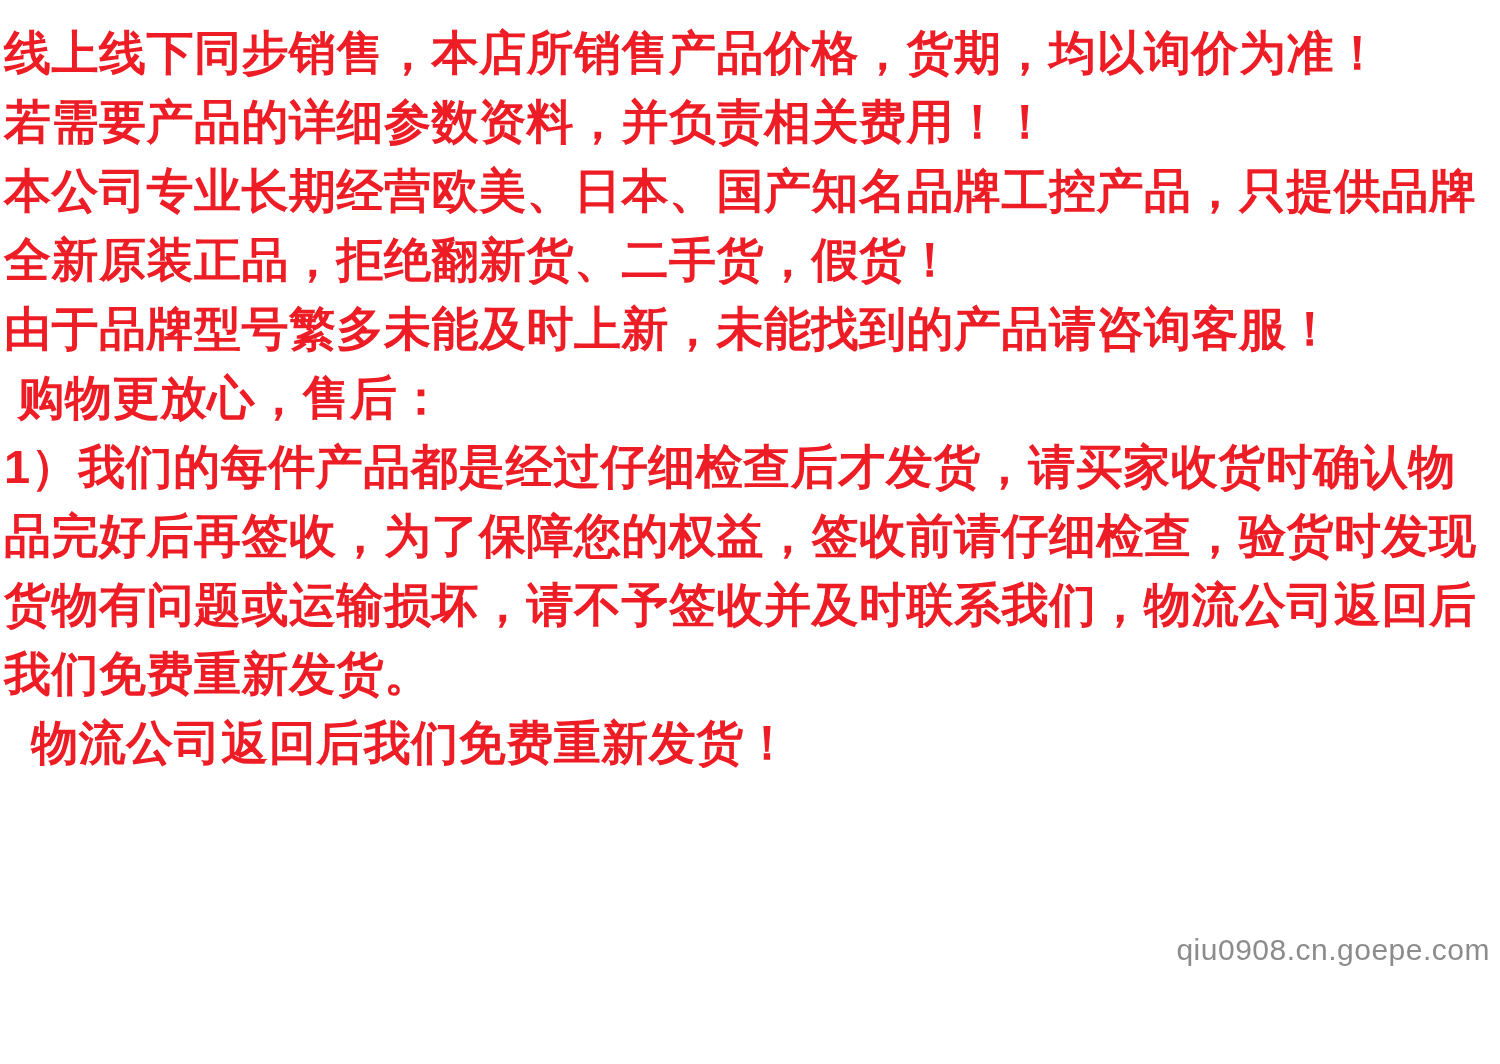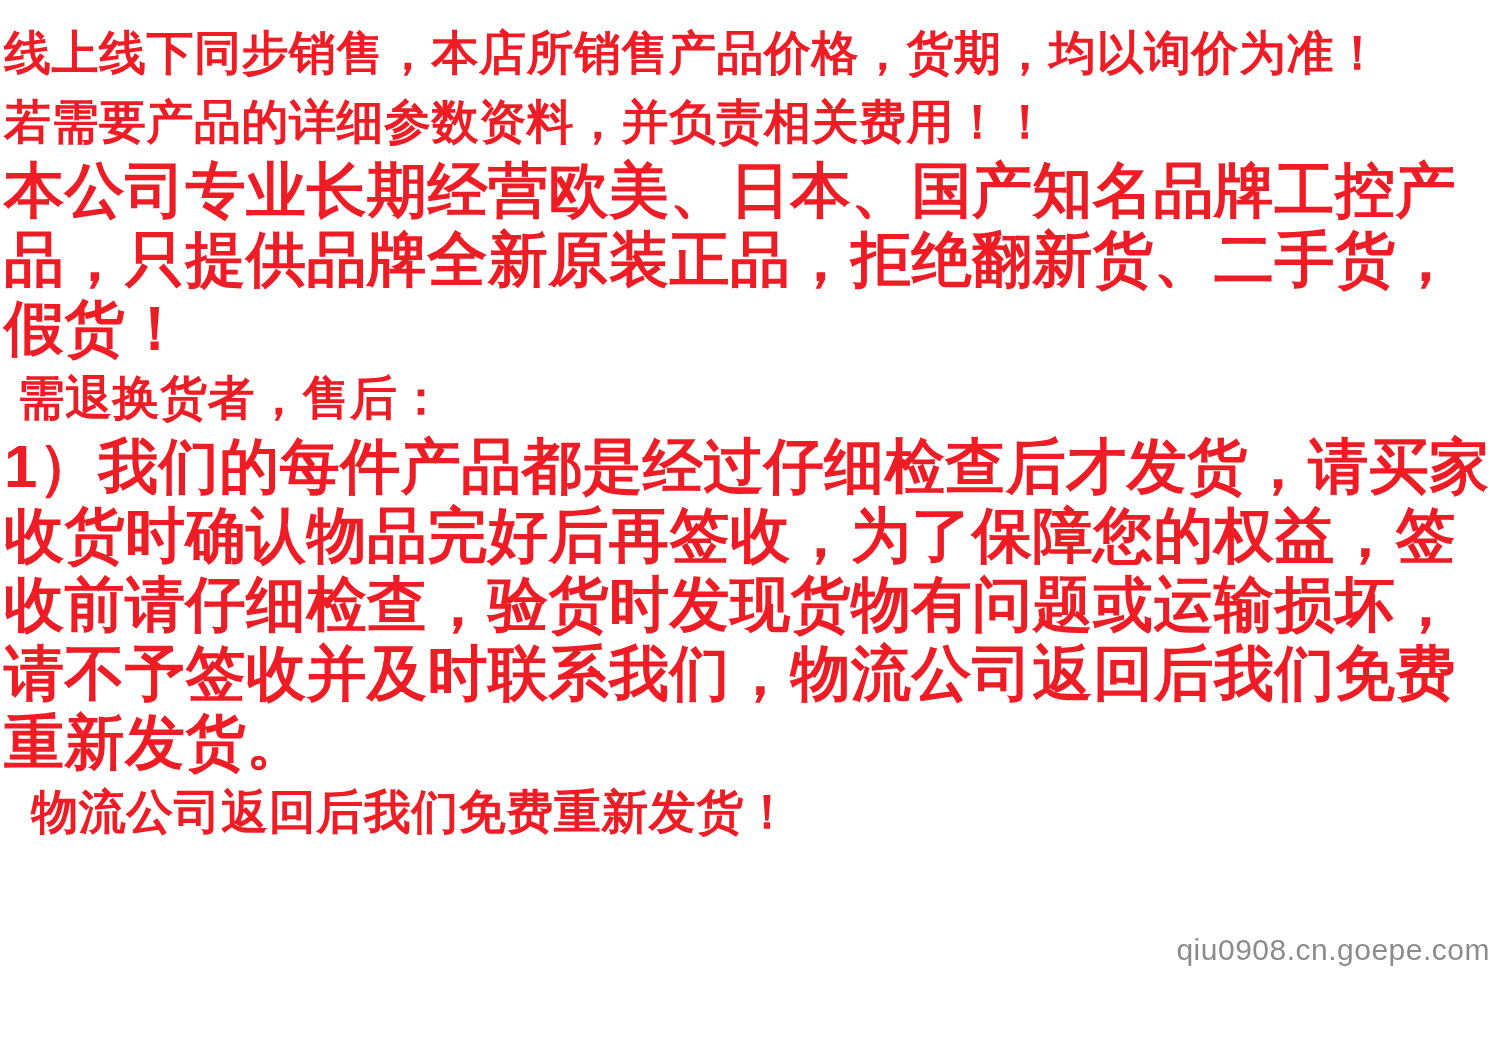--- a/index.html
+++ b/index.html
@@ -27,21 +27,21 @@
     color: #ee1c25;
     font-size: 47px;
     line-height: 69px;
     font-weight: 700;
     letter-spacing: 0.5px;
     white-space: pre-wrap;
     word-break: break-all;
   }
   .para {
     color: #ee1c25;
-    font-size: 60px;
+    font-size: 47px;
     line-height: 69px;
     font-weight: 700;
     letter-spacing: 0.5px;
     white-space: pre-wrap;
     word-break: break-all;
   }
   .watermark {
     position: absolute;
     right: 10px;
     bottom: 4px;
@@ -53,20 +53,21 @@
 </style>
 </head>
 <body>
 
 <div id="page">
 
   <div class="notice-body">
     <div class="line">线上线下同步销售，本店所销售产品价格，货期，均以询价为准！</div>
     <div class="line">若需要产品的详细参数资料，并负责相关费用！！</div>
     <div class="para">本公司专业长期经营欧美、日本、国产知名品牌工控产品，只提供品牌全新原装正品，拒绝翻新货、二手货，假货！</div>
-    <div class="line"> 需退换货者，售后：</div>
+    <div class="line">由于品牌型号繁多未能及时上新，未能找到的产品请咨询客服！</div>
+    <div class="line"> 购物更放心，售后：</div>
     <div class="para">1）我们的每件产品都是经过仔细检查后才发货，请买家收货时确认物品完好后再签收，为了保障您的权益，签收前请仔细检查，验货时发现货物有问题或运输损坏，请不予签收并及时联系我们，物流公司返回后我们免费重新发货。</div>
     <div class="line">  物流公司返回后我们免费重新发货！</div>
   </div>
 
   <div class="watermark">qiu0908.cn.goepe.com</div>
 
 </div>
 
 </body></html>

